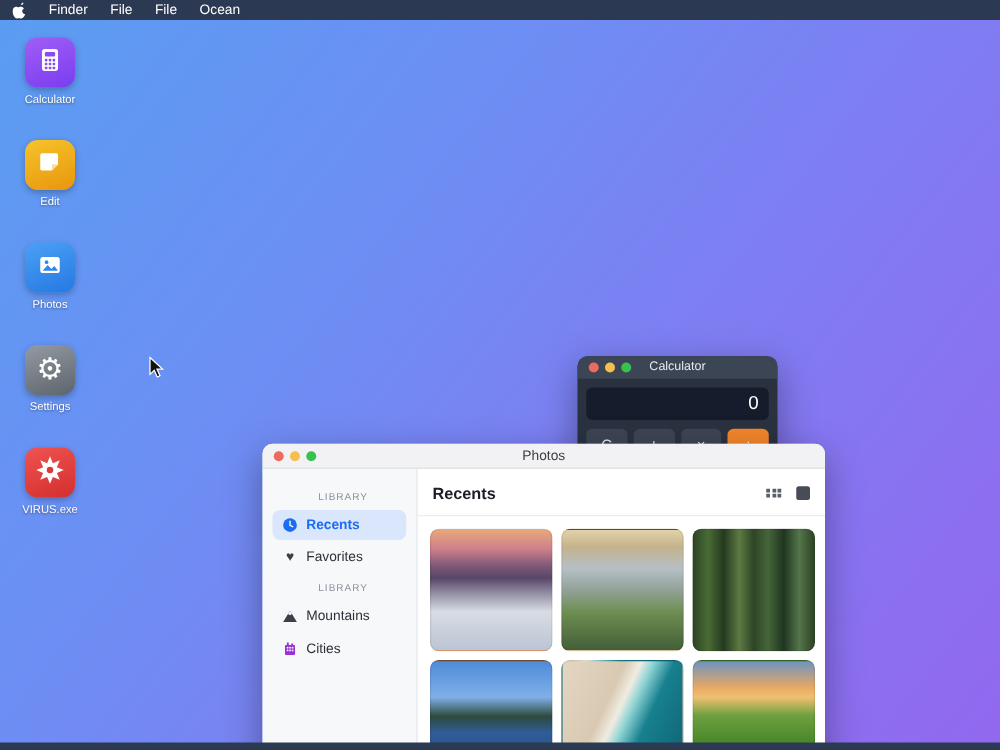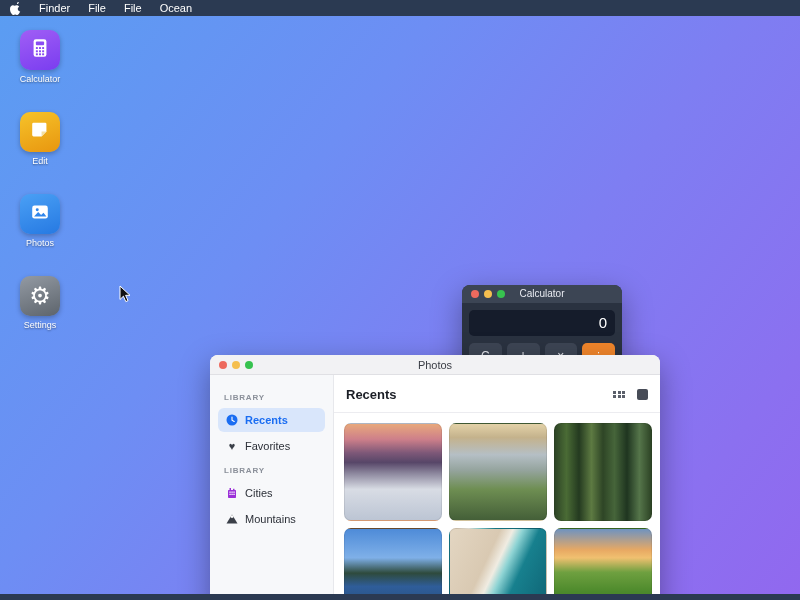--- a/index.html
+++ b/index.html
@@ -54,22 +54,22 @@
   
   .photos-window { left:210px; top:355px; width:450px; height:260px; background:#fff; z-index:10;
     display:flex; flex-direction:column; }
   .photos-titlebar { position:relative; height:20px; background:#f2f2f4;
     border-bottom:1px solid #e0e0e4; flex:0 0 auto; }
   .photos-title { text-align:center; color:#3a3d45; font-size:11px; line-height:20px; }
   .photos-body { flex:1; display:flex; min-height:0; }
 
   .sidebar { width:124px; background:#f7f8fa; border-right:1px solid #e7e8ec;
     padding:10px 8px; flex:0 0 auto; }
-  .side-header { font-size:8px; letter-spacing:0.8px; color:#8b909a; font-weight:bold;
-    margin:8px 0 6px 6px; }
+  .side-header { font-size:8px; letter-spacing:0.8px; color:#8b909a; font-weight:normal;
+    margin:8px 0 6px 6px;text-align:center; }
   .side-item { display:flex; align-items:center; gap:7px; height:24px; padding:0 8px;
     border-radius:6px; margin-bottom:2px; font-size:11px; color:#2c3038; cursor:default; }
   .side-item.selected { background:#d9e6fb; color:#1a6df2; font-weight:bold; }
   .side-icon { width:12px; height:12px; display:flex; align-items:center; justify-content:center;
     font-size:11px; line-height:1; }
 
   .content { flex:1; display:flex; flex-direction:column; min-width:0; }
   .content-header { display:flex; align-items:center; justify-content:space-between;
     padding:12px 12px 10px 12px; border-bottom:1px solid #ececf0; }
   .content-heading { font-size:13px; font-weight:bold; color:#1b1e26; }
@@ -153,20 +153,31 @@
       <div class="icon-label">Photos</div>
     </div>
 
     <div class="desktop-icon">
       <div class="tile" style="background: linear-gradient(160deg, rgb(147, 154, 163), rgb(93, 100, 108));">
         <span class="glyph" style="font-size:24px;color:#fff;">⚙</span>
       </div>
       <div class="icon-label">Settings</div>
     </div>
 
+    <div class="desktop-icon">
+      <div class="tile" style="background: linear-gradient(160deg, rgb(239, 83, 80), rgb(211, 47, 47));">
+        <span>
+          <svg width="24" height="24" viewBox="0 0 24 24">
+              <polygon fill="#fff" points="23,12 17.5,14.3 19.8,19.8 14.3,17.5 12,23 9.7,17.5 4.2,19.8 6.5,14.3 1,12 6.5,9.7 4.2,4.2 9.7,6.5 12,1 14.3,6.5 19.8,4.2 17.5,9.7"></polygon>
+              <circle cx="12" cy="12" r="2.6" fill="#da3a36"></circle>
+            </svg>
+        </span>
+      </div>
+      <div class="icon-label">VIRUS.exe</div>
+    </div>
 
   </div>
 
   <div class="window calc-window">
     <div class="calc-titlebar">
       <div class="traffic">
         <span class="dot red"></span>
         <span class="dot yellow"></span>
         <span class="dot green"></span>
       </div>
@@ -207,49 +218,49 @@
         </div>
 
         <div class="side-item">
           <span class="side-icon" style="color:#3a3f48;">♥</span>
           <span>Favorites</span>
         </div>
 
         <div class="side-header">LIBRARY</div>
 
 
+
+        <div class="side-item">
+          <span class="side-icon">
+            <svg width="12" height="12" viewBox="0 0 12 12">
+                <polygon points="6,1.5 11.5,10.5 0.5,10.5" fill="#3a3f48"></polygon>
+                <polygon points="6,1.5 7.6,4.1 6,5.2 4.4,4.1" fill="#fff"></polygon>
+              </svg>
+          </span>
+          <span>Mountains</span>
+        </div>
 
         <div class="side-item">
           <span class="side-icon">
             <svg width="12" height="12" viewBox="0 0 12 12">
                 <rect x="2" y="3" width="8" height="8" rx="0.8" fill="#9b30d8"></rect>
                 <rect x="3.5" y="1" width="1.5" height="2.5" fill="#9b30d8"></rect>
                 <rect x="7" y="1.8" width="1.5" height="1.7" fill="#9b30d8"></rect>
                 <g fill="#fff">
                   <rect x="3.4" y="4.5" width="1.3" height="1.3"></rect>
                   <rect x="5.4" y="4.5" width="1.3" height="1.3"></rect>
                   <rect x="7.4" y="4.5" width="1.3" height="1.3"></rect>
                   <rect x="3.4" y="6.7" width="1.3" height="1.3"></rect>
                   <rect x="5.4" y="6.7" width="1.3" height="1.3"></rect>
                   <rect x="7.4" y="6.7" width="1.3" height="1.3"></rect>
                 </g>
               </svg>
           </span>
           <span>Cities</span>
         </div>
-
-        <div class="side-item">
-          <span class="side-icon">
-            <svg width="12" height="12" viewBox="0 0 12 12">
-                <polygon points="6,1.5 11.5,10.5 0.5,10.5" fill="#3a3f48"></polygon>
-                <polygon points="6,1.5 7.6,4.1 6,5.2 4.4,4.1" fill="#fff"></polygon>
-              </svg>
-          </span>
-          <span>Mountains</span>
-        </div>
       </div>
 
       <div class="content">
         <div class="content-header">
           <span class="content-heading">Recents</span>
           <span class="view-toggles">
             <span class="grid-icon">
                 <i></i>
                 <i></i>
                 <i></i>

